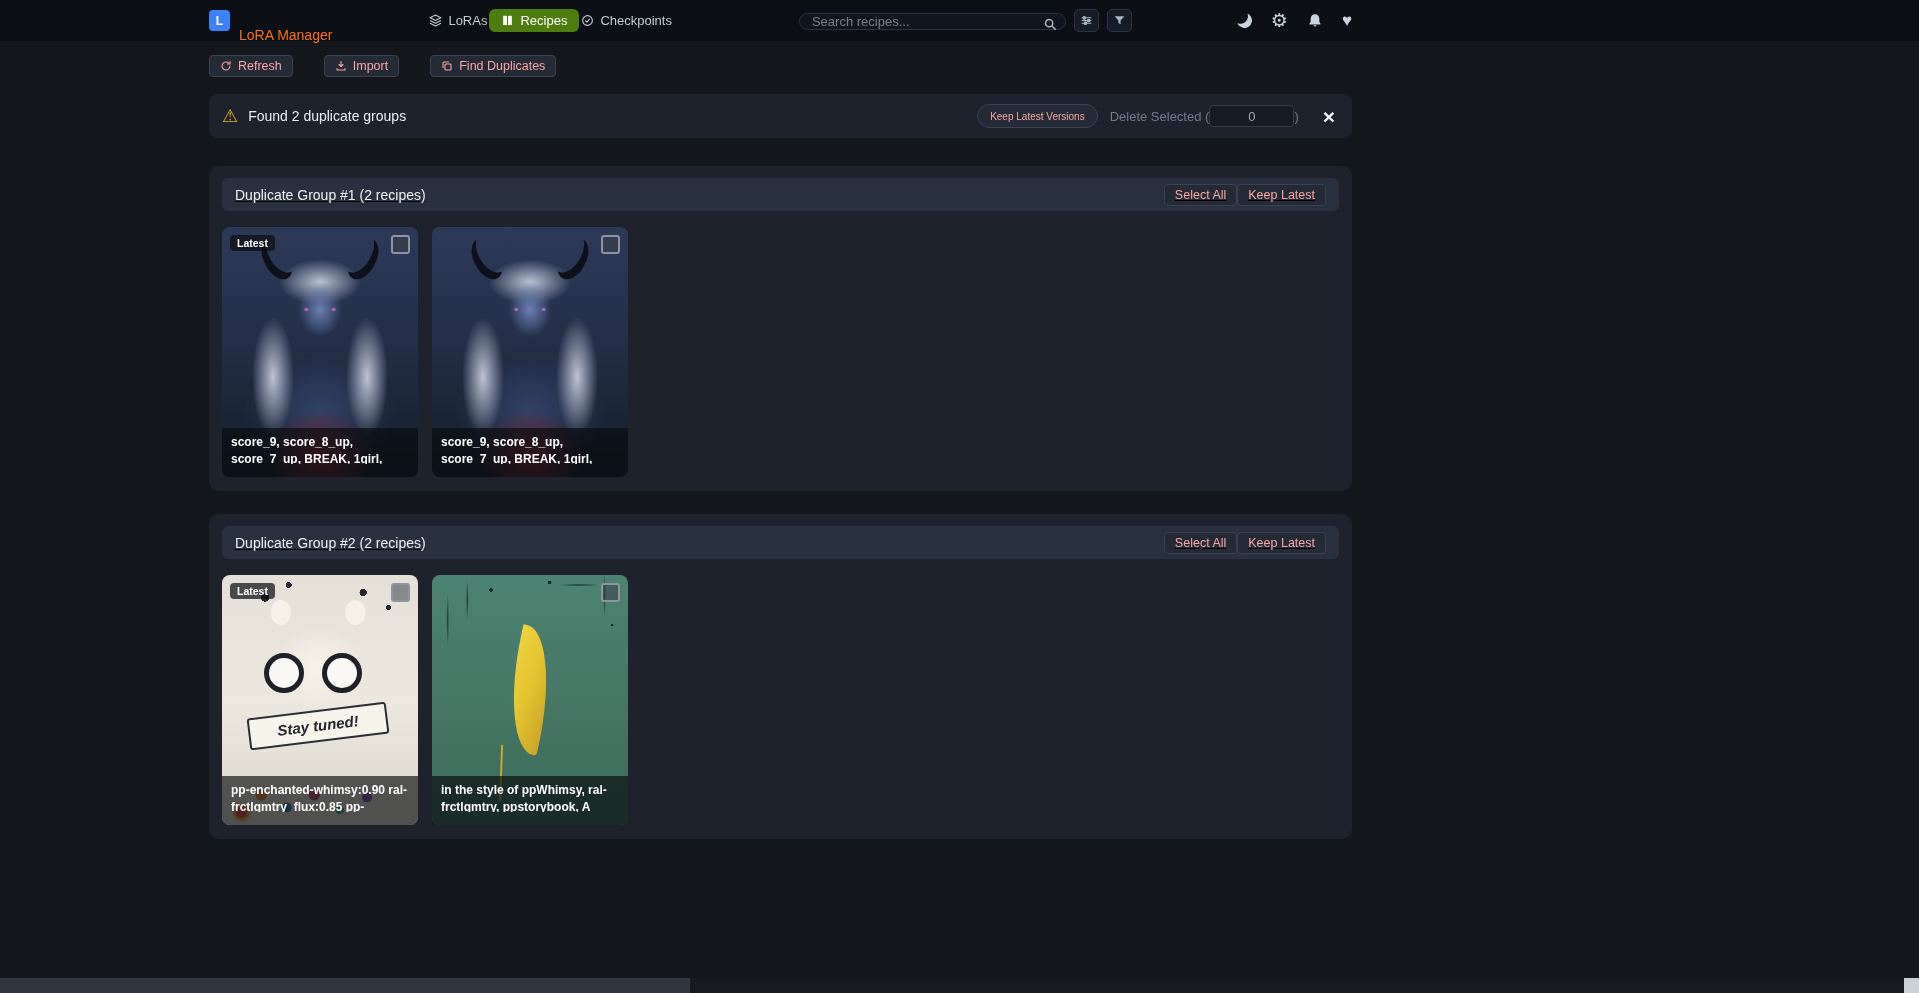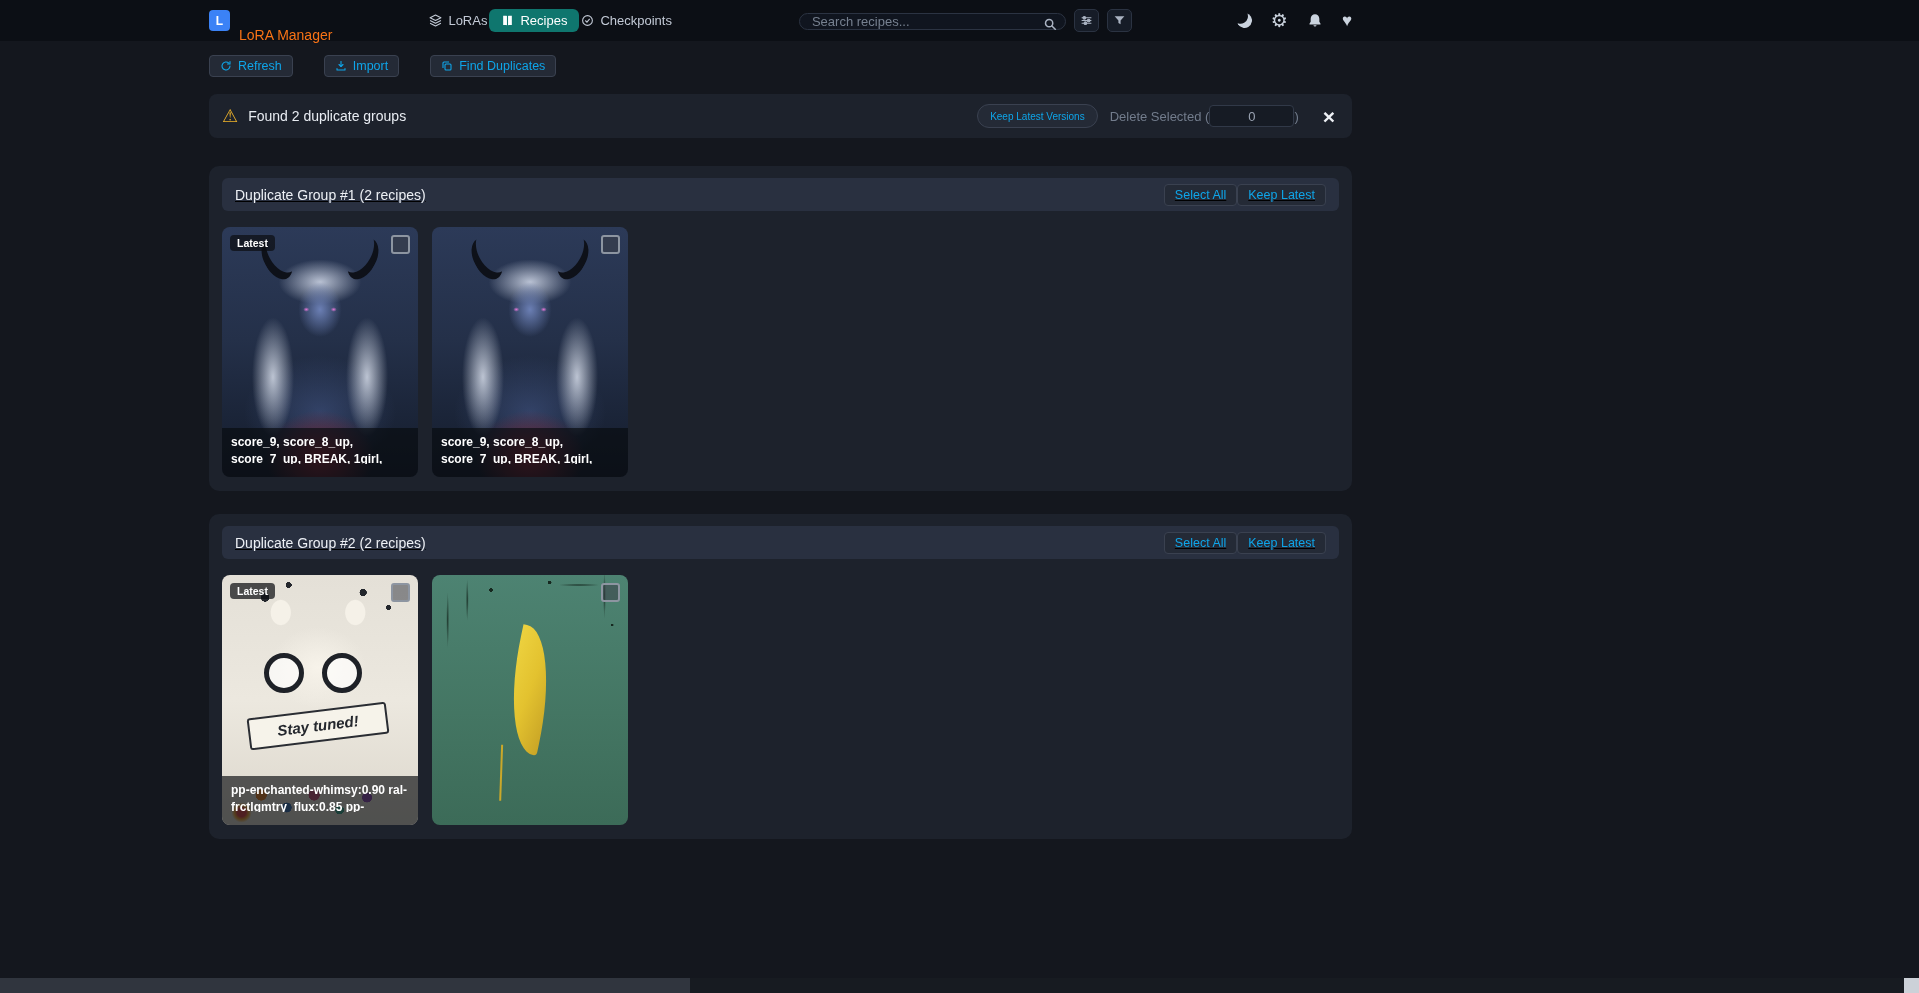--- a/index.html
+++ b/index.html
@@ -11,37 +11,37 @@
   }
 
   
   .navbar { position:absolute; top:0; left:0; width:100%; height:41px; background:#0c0f15; z-index:5; }
   .nav-inner { width:1143px; margin-left:209px; height:100%; display:flex; align-items:center; }
   .brand { display:flex; align-items:center; gap:9px; cursor:pointer; }
   .logo { width:21px; height:21px; background:#3b82f6; border-radius:4px; color:#fff; font-size:12px; font-weight:700; display:flex; align-items:center; justify-content:center; }
   .brand-title { font-size:14px; font-weight:400; color:#f97316;margin-top:28px; }
   .tabs { display:flex; align-items:center; margin-left:95px; }
   .tab { display:flex; align-items:center; gap:6px; font-size:13px; color:#c3cad6; cursor:pointer; padding:4px 2px; border-radius:6px; white-space:nowrap; }
-  .tab.active { background:#0f766e; color:#fff; padding:4px 12px; }
+  .tab.active { background:#4d7c0f; color:#fff; padding:4px 12px; }
   .ticon { display:flex; align-items:center; }
   .search-wrap { margin-left:125px; position:relative; width:267px; }
   .search-input { width:100%; height:17px; box-sizing:border-box; background:#10151f; border:1px solid #2b3342; border-radius:13px; color:#cfd6e2; font-size:13px; padding:0 30px 0 12px; outline:none; }
   .search-input::placeholder { color:#76808f; }
   .search-icon { position:absolute; right:9px; top:5px; color:#aab3c2; cursor:pointer; display:flex; }
   .icon-btn { width:25px; height:23px; margin-left:8px; background:#161c27; border:1px solid #2b3342; border-radius:5px; color:#aab3c2; display:flex; align-items:center; justify-content:center; cursor:pointer; padding:0; }
   .nav-actions { margin-left:auto; display:flex; align-items:center; gap:19px; }
   .nav-glyph { color:#cbd3de; font-size:17px; line-height:1; cursor:pointer; }
   .gear-glyph { font-size:19px; }
   .moon { width:15px; height:15px; border-radius:50%; box-shadow:inset -5px -3px 0 0 #cbd3de; transform:rotate(15deg); cursor:pointer; }
   .bell-svg { display:flex; cursor:pointer; color:#cbd3de; }
 
   
   .container { position:absolute; top:41px; left:209px; width:1143px; }
   .toolbar { margin-top:14px; display:flex; gap:31px; }
-  .btn { display:inline-flex; align-items:center; gap:6px; background:#242a36; border:1px solid #3a4150; color:#0ea5e9; font-size:12.5px; border-radius:4px; padding:0 10px; height:22px; cursor:pointer; white-space:nowrap; }
+  .btn { display:inline-flex; align-items:center; gap:6px; background:#242a36; border:1px solid #3a4150; color:#fca5a5; font-size:12.5px; border-radius:4px; padding:0 10px; height:22px; cursor:pointer; white-space:nowrap; }
   .btn svg { flex:0 0 auto; }
   .btn-light { height:24px; font-size:10px; padding:0 12px;border-radius:12px; }
 
   .alert { margin-top:17px; height:44px; background:#1d222c; border-radius:8px; display:flex; align-items:center; padding:0 13px; box-sizing:border-box; }
   .warn-glyph { color:#f0b42a; font-size:18px; line-height:1; }
   .alert-text { margin-left:10px; font-size:14px; color:#e8ecf2; }
   .alert-actions { margin-left:auto; display:flex; align-items:center; gap:12px; }
   .delete-wrap { display:flex; align-items:center; color:#727c8c; font-size:13px; }
   .delete-input { width:85px; height:22px; background:#161b24; border:1px solid #313948; border-radius:4px; color:#9aa3b2; font-size:13px; text-align:center; outline:none; box-sizing:border-box; }
   .close-btn { background:none; border:none; color:#eef1f6; font-size:21px; font-weight:700; cursor:pointer; margin-left:8px; padding:0 4px; line-height:1; }
@@ -331,20 +331,23 @@
         <div class="caption">
           <span>pp-enchanted-whimsy:0.90 ral-frctlgmtry_flux:0.85 pp-</span>
         </div>
       </div>
 
       <div class="card">
         <div class="art art-feather">
           <div class="feather"></div>
         </div>
         <div class="checkbox"></div>
+        <div class="caption">
+          <span>in the style of ppWhimsy, ral-frctlgmtry, ppstorybook, A</span>
+        </div>
       </div>
 
     </div>
   </section>
 
 </main>
 
 <div class="hscroll">
   <div class="hscroll-thumb"></div>
 </div>

